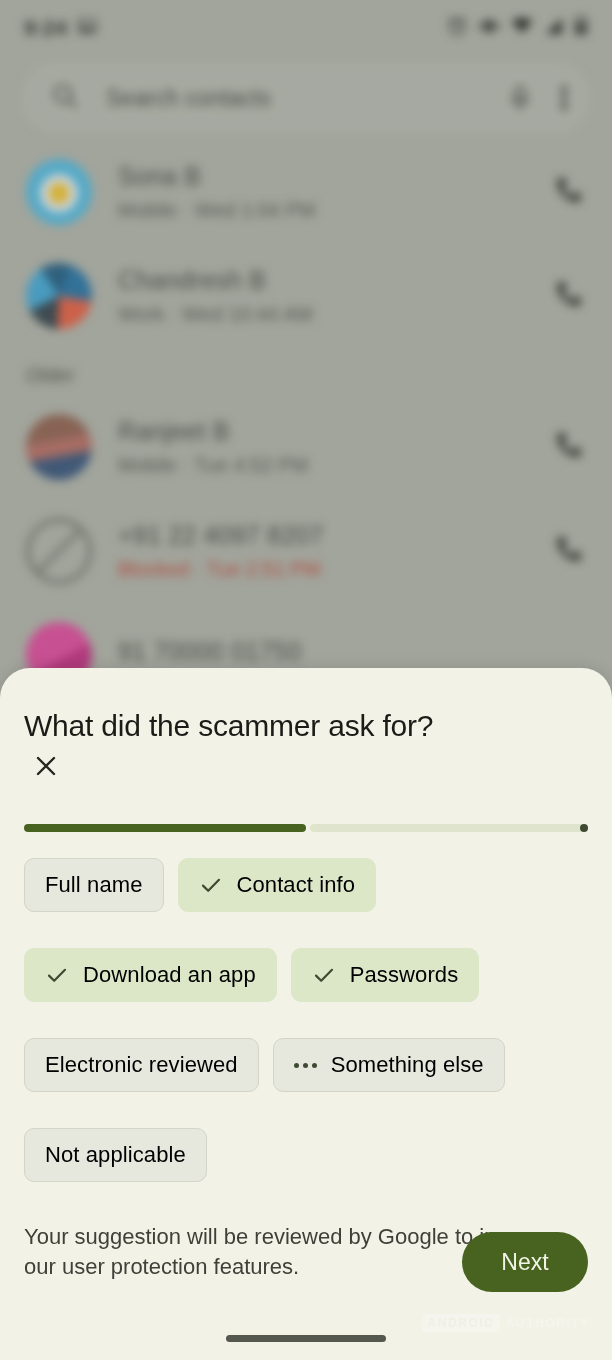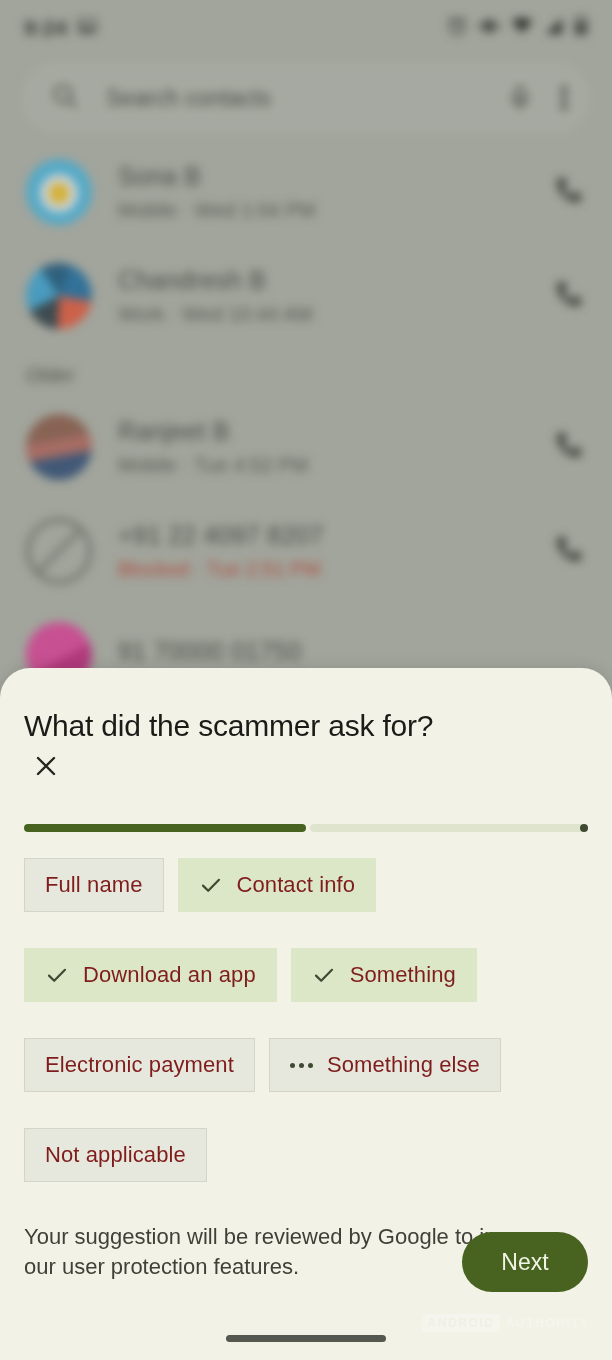--- a/index.html
+++ b/index.html
@@ -147,22 +147,22 @@
 
   
   .chips {
     margin-top: 26px;
     display: flex; flex-wrap: wrap;
     gap: 18px 14px;
   }
   .chip {
     display: inline-flex; align-items: center;
     height: 54px; padding: 0 20px;
-    border-radius: 0;
-    font-size: 22px; color: #7f1d1d;
+    border-radius: 10px;
+    font-size: 22px; color: #000000;
     cursor: pointer; white-space: nowrap;
     letter-spacing: .1px;
   }
   .chip.unselected {
     background: #e7e8dd;
     border: 1px solid #d3d5c8;
   }
   .chip.selected {
     background: #dce7c8;
     border: 1px solid #dce7c8;
@@ -406,25 +406,25 @@
             </svg>
           </span>
           <span>Download an app</span>
         </div>
         <div class="chip selected">
           <span class="chip-ic">
             <svg width="24" height="24" viewBox="0 0 24 24">
               <path d="M4 12.6l5.2 5.2L20 6.8" fill="none" stroke="#3f4a33" stroke-width="2.2" stroke-linecap="round" stroke-linejoin="round"></path>
             </svg>
           </span>
-          <span>Something</span>
+          <span>Passwords</span>
         </div>
         <div style="flex-basis: 100%; height: 0px;"></div>
         <div class="chip unselected">
-          <span>Electronic payment</span>
+          <span>Electronic reviewed</span>
         </div>
         <div class="chip unselected">
           <span class="chip-ic">
             <span class="dots-ic">
               <i></i>
               <i></i>
               <i></i>
             </span>
           </span>
           <span>Something else</span>

